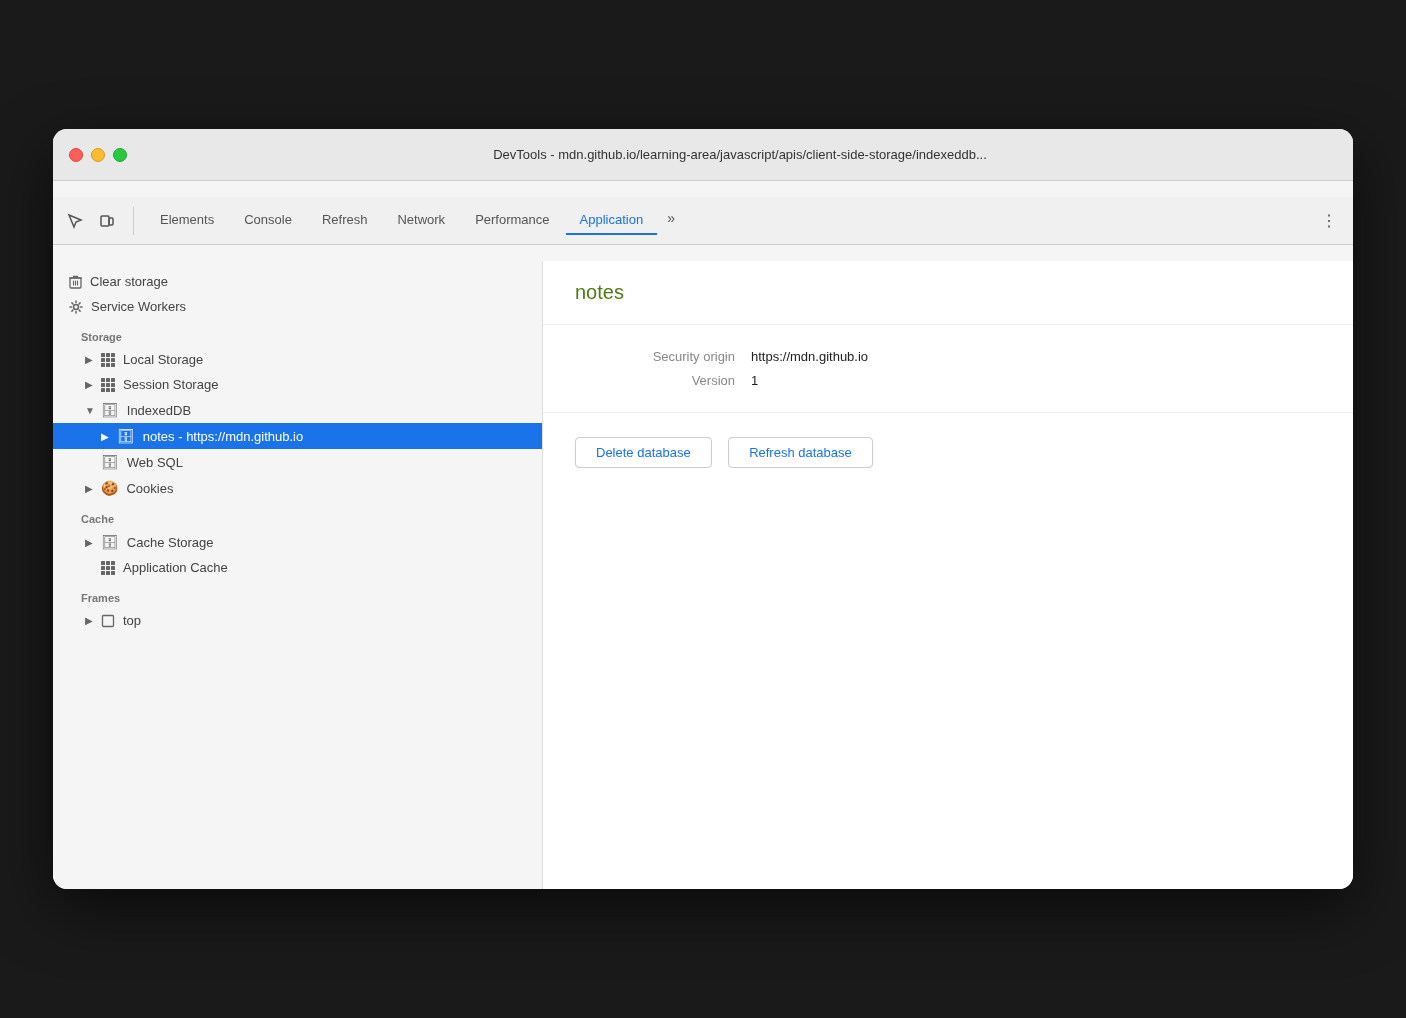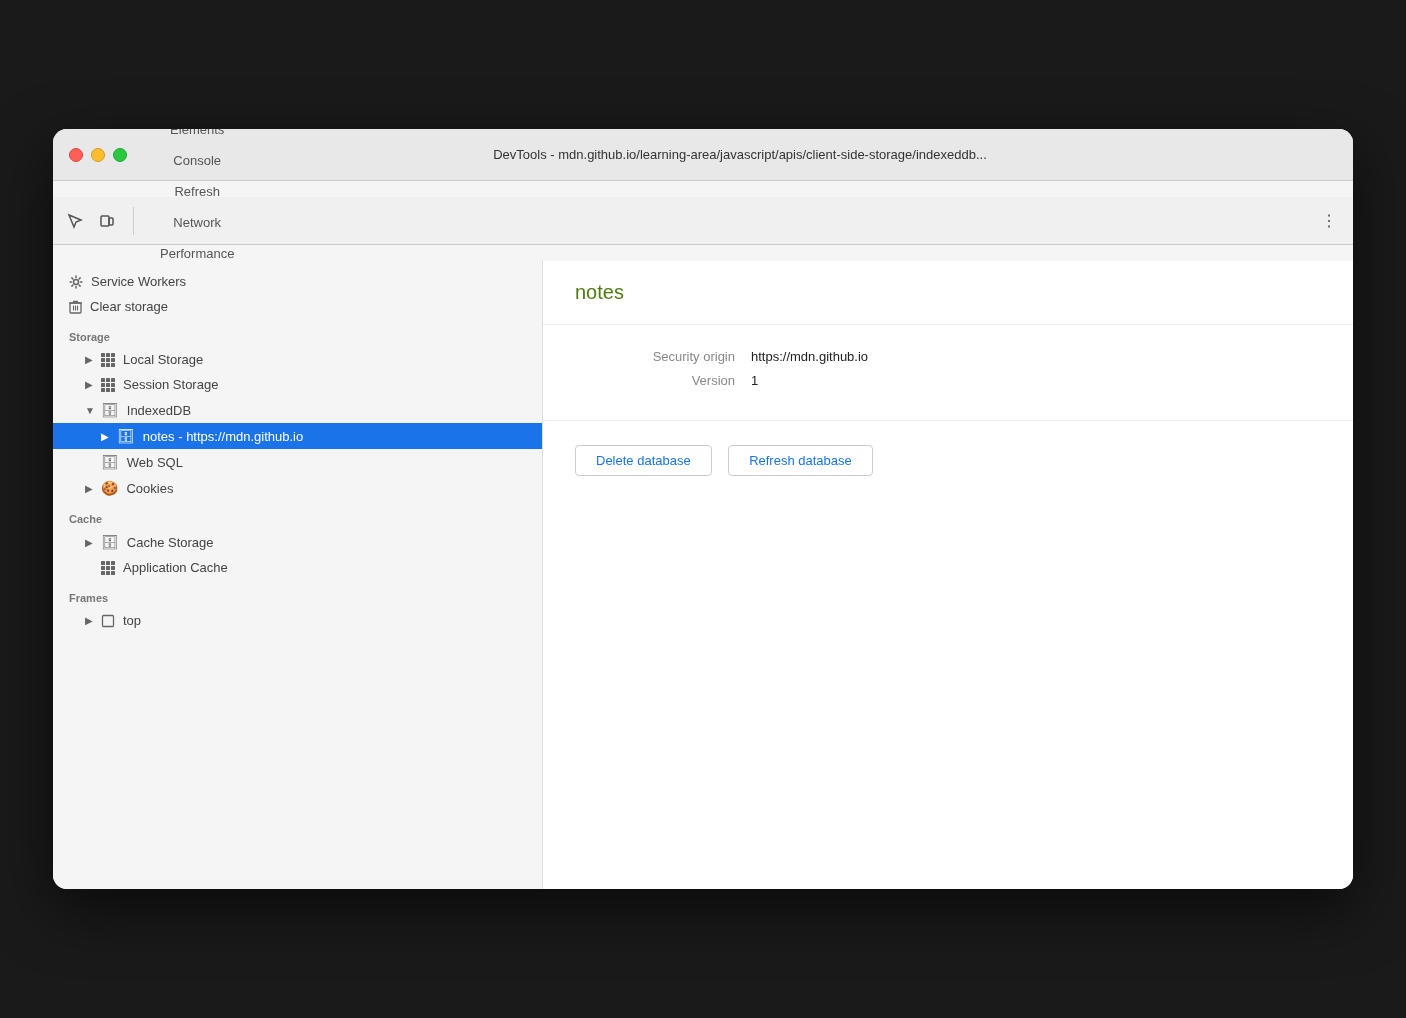--- a/index.html
+++ b/index.html
@@ -72,23 +72,21 @@
       display: flex;
       align-items: center;
       justify-content: center;
       border-radius: 4px;
       cursor: pointer;
       color: #555;
       font-size: 15px;
     }
     .tabs {
       display: flex;
-      align-items: center;
       gap: 2px;
-      flex-direction: column;
     }
     .tab {
       padding: 6px 14px;
       font-size: 13px;
       color: #555;
       cursor: pointer;
       border-bottom: 2px solid transparent;
       white-space: nowrap;
     }
     .tab.active {
@@ -132,21 +130,21 @@
     }
     .sidebar-item.active {
       background: #1a73e8;
       color: white;
     }
     .sidebar-item.active .item-icon { color: white; }
     .sidebar-section-label {
       font-size: 11px;
       font-weight: 600;
       color: #777;
-      padding: 12px 16px 4px;
+      padding: 12px 28px 4px;
       text-transform: none;
       letter-spacing: 0;
     }
     .item-icon {
       margin-right: 8px;
       font-size: 13px;
       color: #666;
       display: inline-flex;
       align-items: center;
     }
@@ -175,21 +173,21 @@
     }
     .info-section {
       padding: 24px 32px;
       border-bottom: 1px solid #eee;
     }
     .info-row {
       display: flex;
       align-items: center;
       margin-bottom: 9px;
     }
-    .info-row:last-child { margin-bottom: 8px; }
+    .info-row:last-child { margin-bottom: 0; }
     .info-label {
       font-size: 13px;
       color: #888;
       width: 160px;
       text-align: right;
       margin-right: 16px;
     }
     .info-value {
       font-size: 13px;
       color: #222;
@@ -266,38 +264,38 @@
     <div style="flex:1"></div>
     <div class="tab-menu-icon">⋮</div>
   </div>
 
   <div class="content-area">
 
     <div class="sidebar">
 
       <div class="sidebar-item">
         <span class="item-icon">
-          <svg width="14" height="14" viewBox="0 0 14 14" fill="#666">
-            <circle cx="7" cy="7" r="2.5" fill="none" stroke="#666" stroke-width="1.5"></circle>
-            <path d="M7 1v1.5M7 11.5V13M1 7h1.5M11.5 7H13M2.9 2.9l1.06 1.06M10.04 10.04l1.06 1.06M2.9 11.1l1.06-1.06M10.04 3.96l1.06-1.06" stroke="#666" stroke-width="1.5" stroke-linecap="round"></path>
-          </svg>
-        </span>
-        <span>Service Workers</span>
-      </div>
-
-      <div class="sidebar-item">
-        <span class="item-icon">
           <svg width="13" height="14" viewBox="0 0 13 14" fill="none">
             <rect x="1" y="3" width="11" height="10" rx="1" stroke="#666" stroke-width="1.3"></rect>
             <path d="M0 3h13" stroke="#666" stroke-width="1.3"></path>
             <path d="M4.5 1.5h4" stroke="#666" stroke-width="1.3" stroke-linecap="round"></path>
             <path d="M4.5 6v4M6.5 6v4M8.5 6v4" stroke="#666" stroke-width="1.1" stroke-linecap="round"></path>
           </svg>
         </span>
         <span>Clear storage</span>
+      </div>
+
+      <div class="sidebar-item">
+        <span class="item-icon">
+          <svg width="14" height="14" viewBox="0 0 14 14" fill="#666">
+            <circle cx="7" cy="7" r="2.5" fill="none" stroke="#666" stroke-width="1.5"></circle>
+            <path d="M7 1v1.5M7 11.5V13M1 7h1.5M11.5 7H13M2.9 2.9l1.06 1.06M10.04 10.04l1.06 1.06M2.9 11.1l1.06-1.06M10.04 3.96l1.06-1.06" stroke="#666" stroke-width="1.5" stroke-linecap="round"></path>
+          </svg>
+        </span>
+        <span>Service Workers</span>
       </div>
 
       <div class="sidebar-section-label">Storage</div>
 
       <div class="sidebar-item indent1">
         <span class="item-arrow">▶</span>
         <span class="item-icon">
           <div class="grid-icon">
             <div class="grid-cell"></div>
               <div class="grid-cell"></div>

